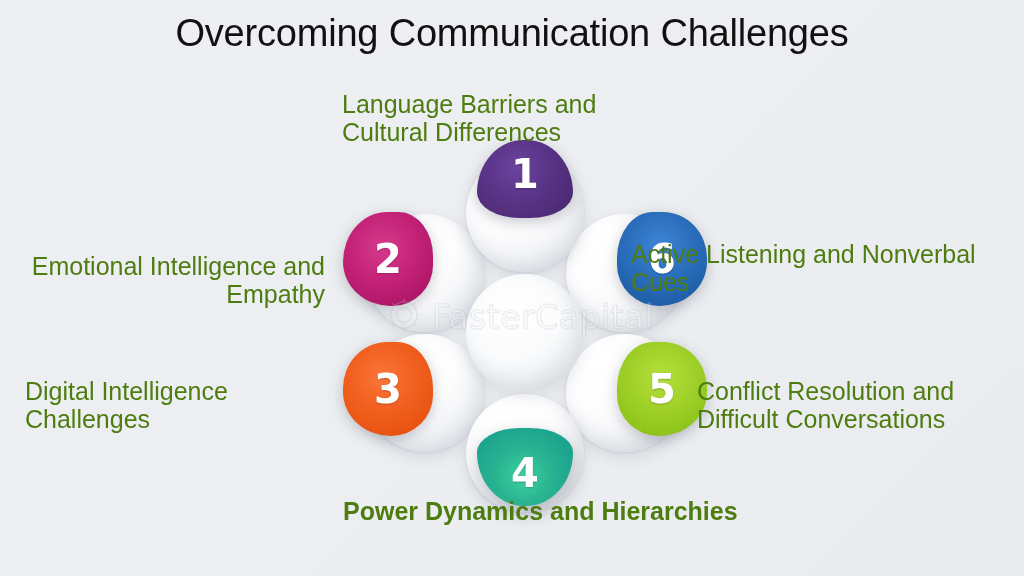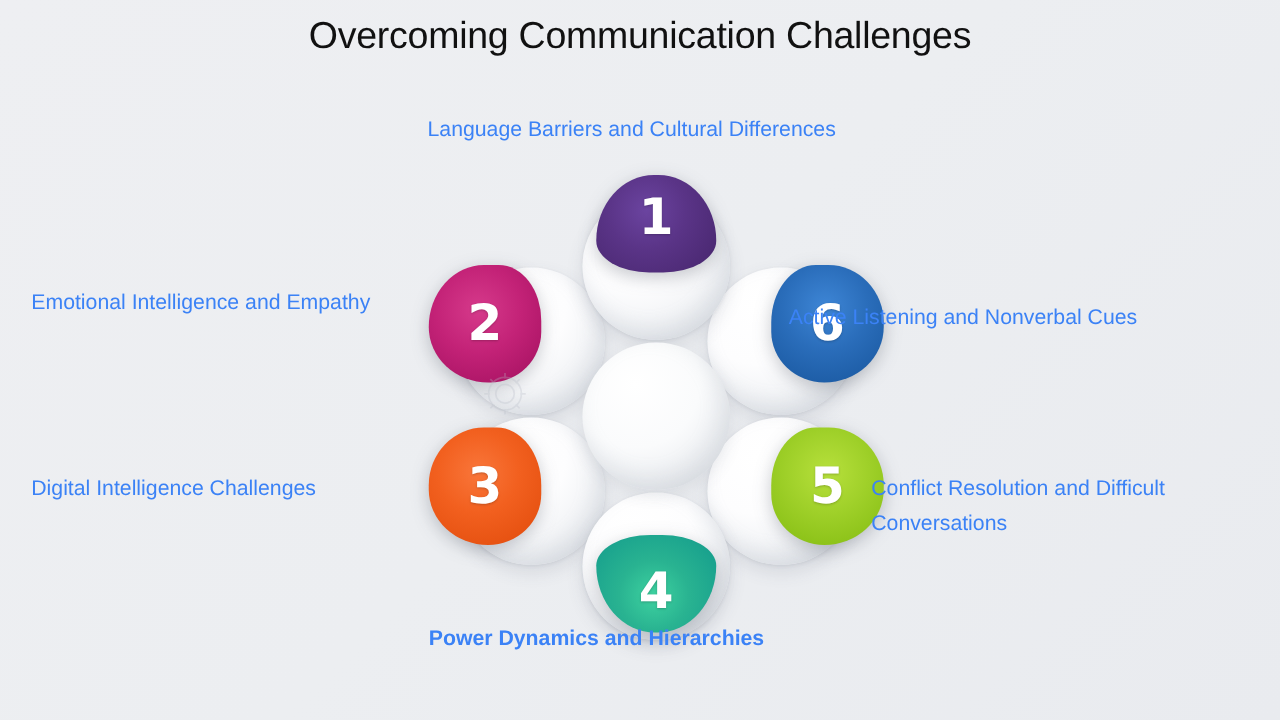--- a/index.html
+++ b/index.html
@@ -17,41 +17,41 @@
     color: #1b1b1b;
   }
 
   
   .slide-title {
     position: absolute;
     top: 12px;
     left: 0;
     width: 100%;
     text-align: center;
-    font-size: 30px;
+    font-size: 38px;
     font-weight: 400;
     letter-spacing: -0.2px;
     color: #111111;
     white-space: nowrap;
   }
 
   
   .label {
     position: absolute;
-    font-size: 17px;
+    font-size: 25px;
     line-height: 28px;
     font-weight: 400;
-    color: #3b82f6;
+    color: #4d7c0f;
   }
   .label.left   { text-align: left; }
   .label.right  { text-align: left; }
   .label.center { text-align: left; }
 
   #label-1 { left: 342px; top: 90px;  width: 330px; }
-  #label-2 { left: 25px;  top: 228px; width: 300px; }
+  #label-2 { left: 25px;  top: 252px; width: 300px; text-align: right; }
   #label-3 { left: 25px;  top: 377px; width: 300px; }
   #label-4 { left: 343px; top: 497px; width: 400px; font-weight: bold; }
   #label-5 { left: 697px; top: 377px; width: 345px; }
   #label-6 { left: 631px; top: 240px; width: 345px; }
 
   
   .diagram {
     position: absolute;
     left: 355px;
     top: 152px;
@@ -236,20 +236,21 @@
     <svg width="42" height="42" viewBox="0 0 48 48" aria-hidden="true">
       <g fill="none" stroke="#b9bec8" stroke-width="1.6">
         <circle cx="24" cy="24" r="15"></circle>
         <circle cx="24" cy="24" r="8.5"></circle>
         <path d="M24 5 v5 M24 38 v5 M5 24 h5 M38 24 h5
                  M10.6 10.6 l3.6 3.6 M33.8 33.8 l3.6 3.6
                  M37.4 10.6 l-3.6 3.6 M14.2 33.8 l-3.6 3.6"></path>
       </g>
     </svg>
   </span>
+  <span class="wm-text">FasterCapital</span>
 </div>
 
 <div class="label center" id="label-1">Language Barriers and Cultural Differences</div>
 
 <div class="label left" id="label-2">Emotional Intelligence and Empathy</div>
 
 <div class="label left" id="label-3">Digital Intelligence Challenges</div>
 
 <div class="label center" id="label-4">Power Dynamics and Hierarchies</div>
 

